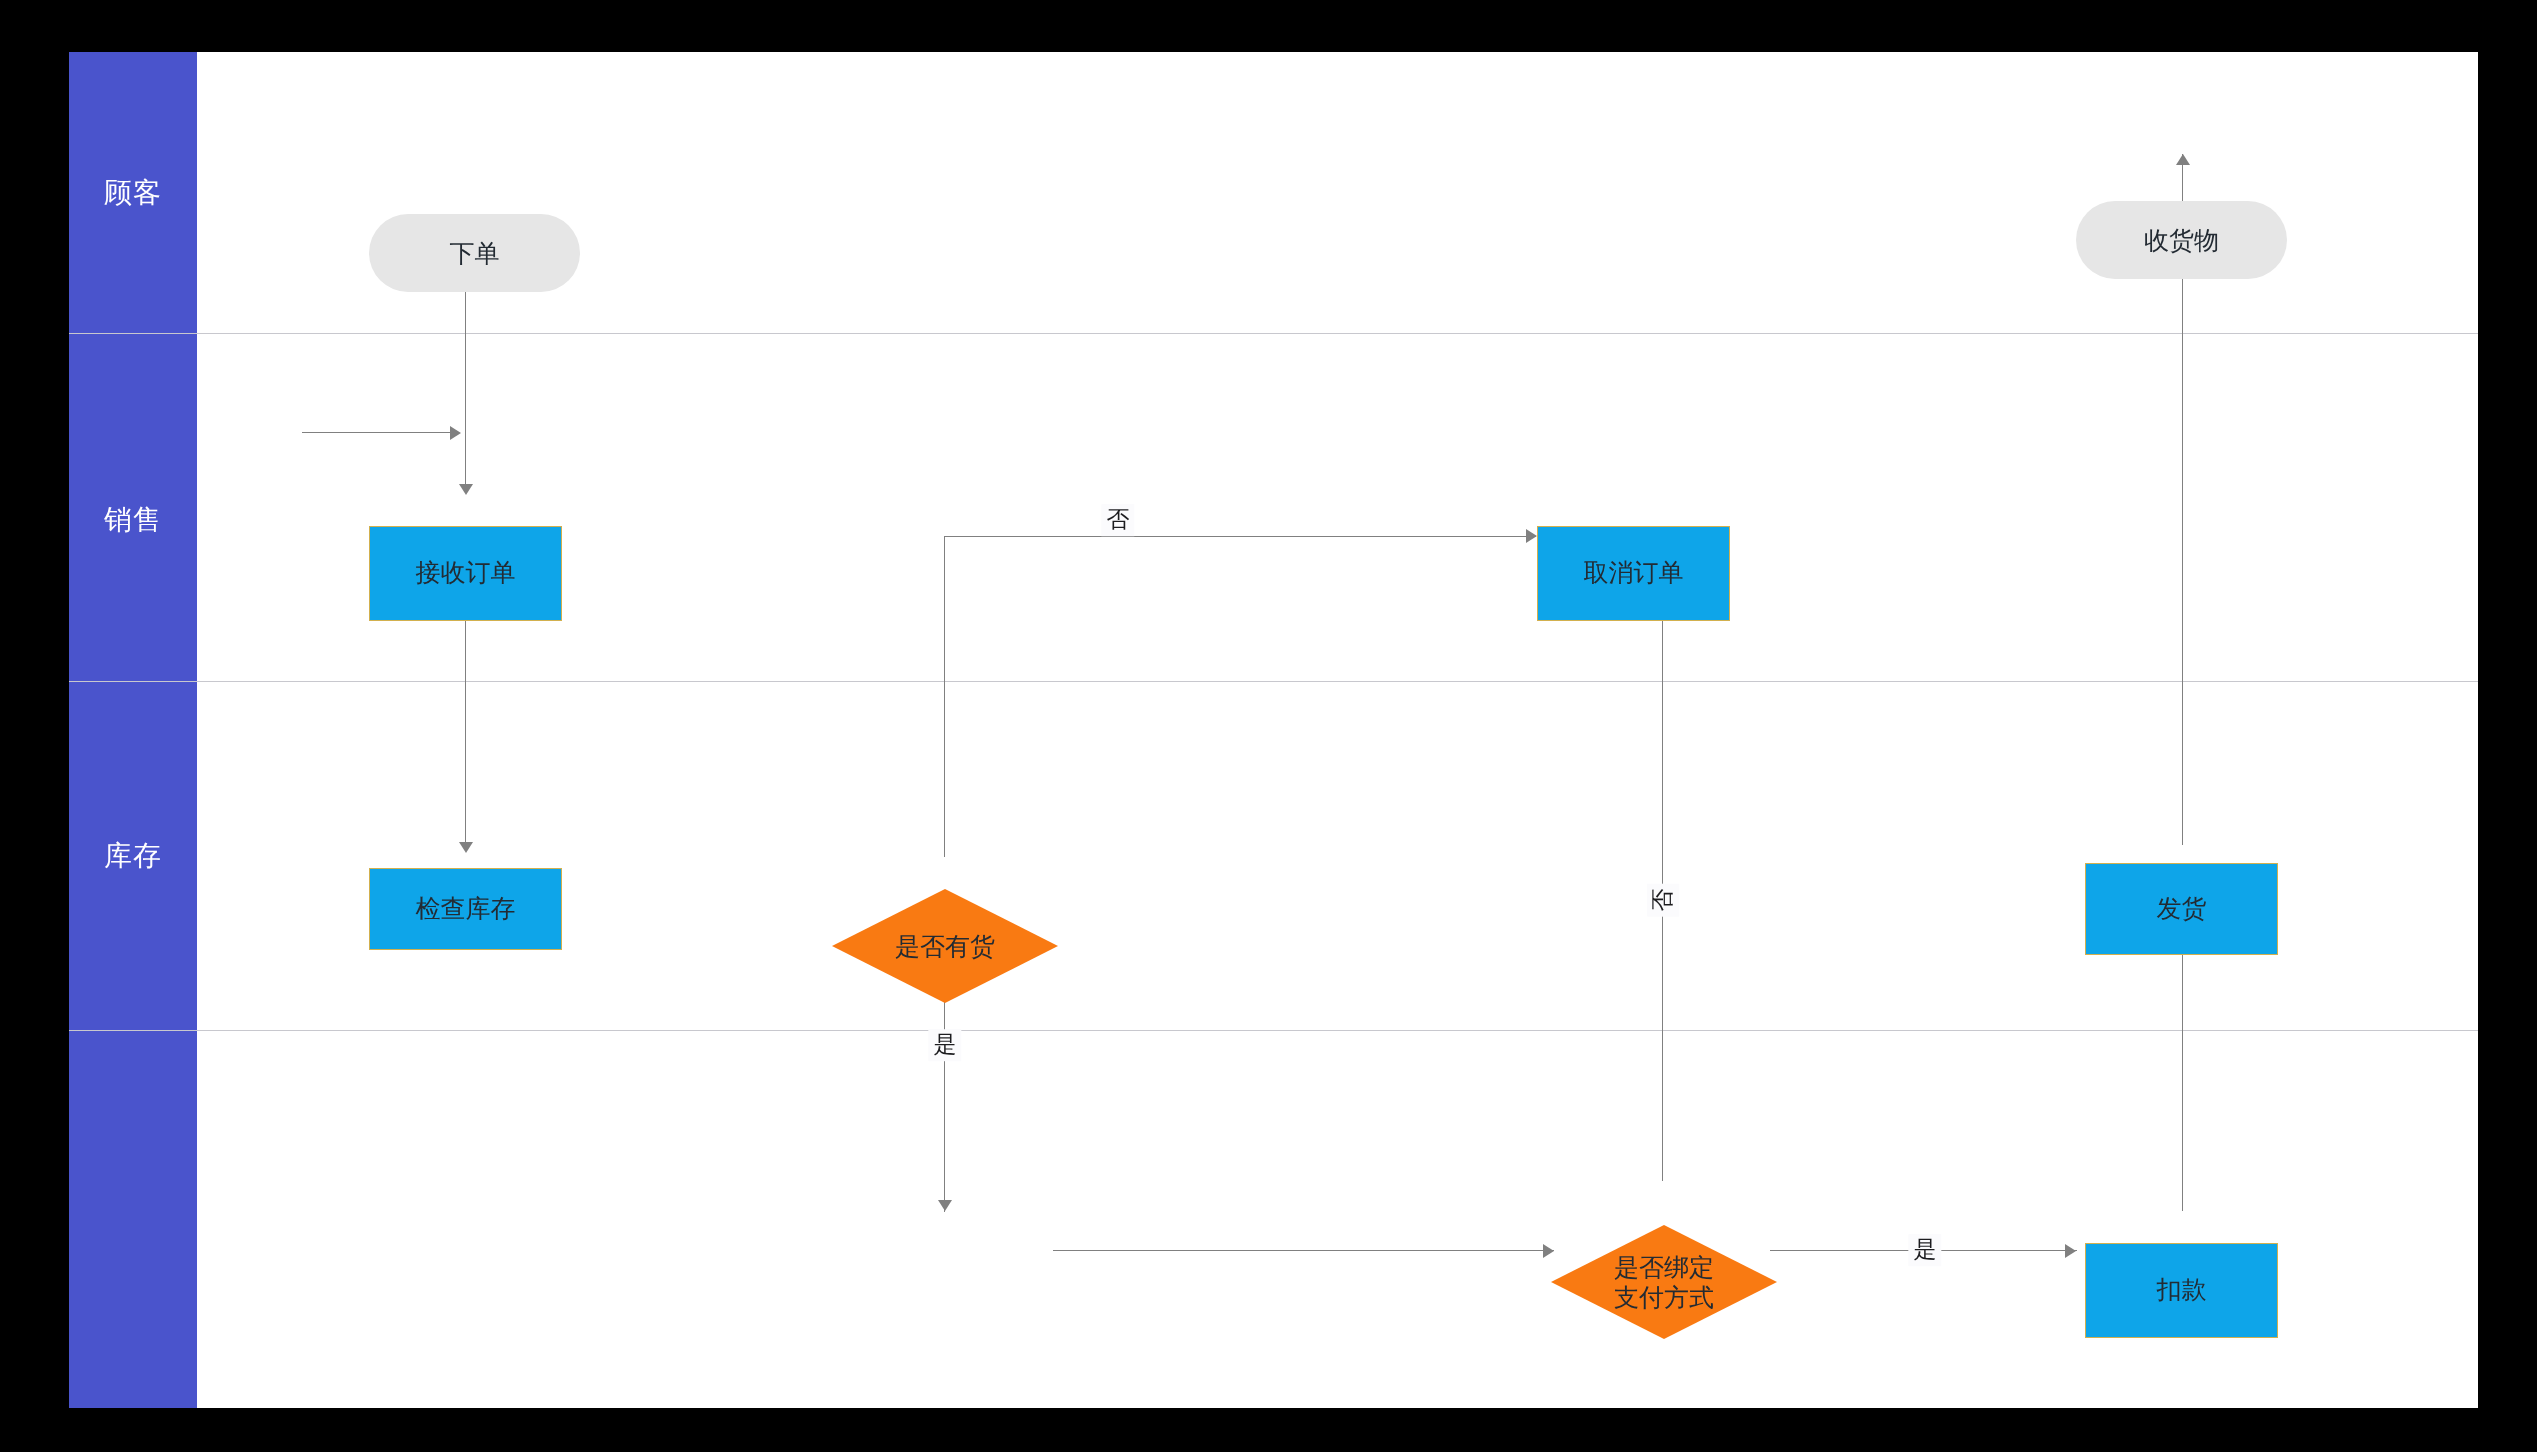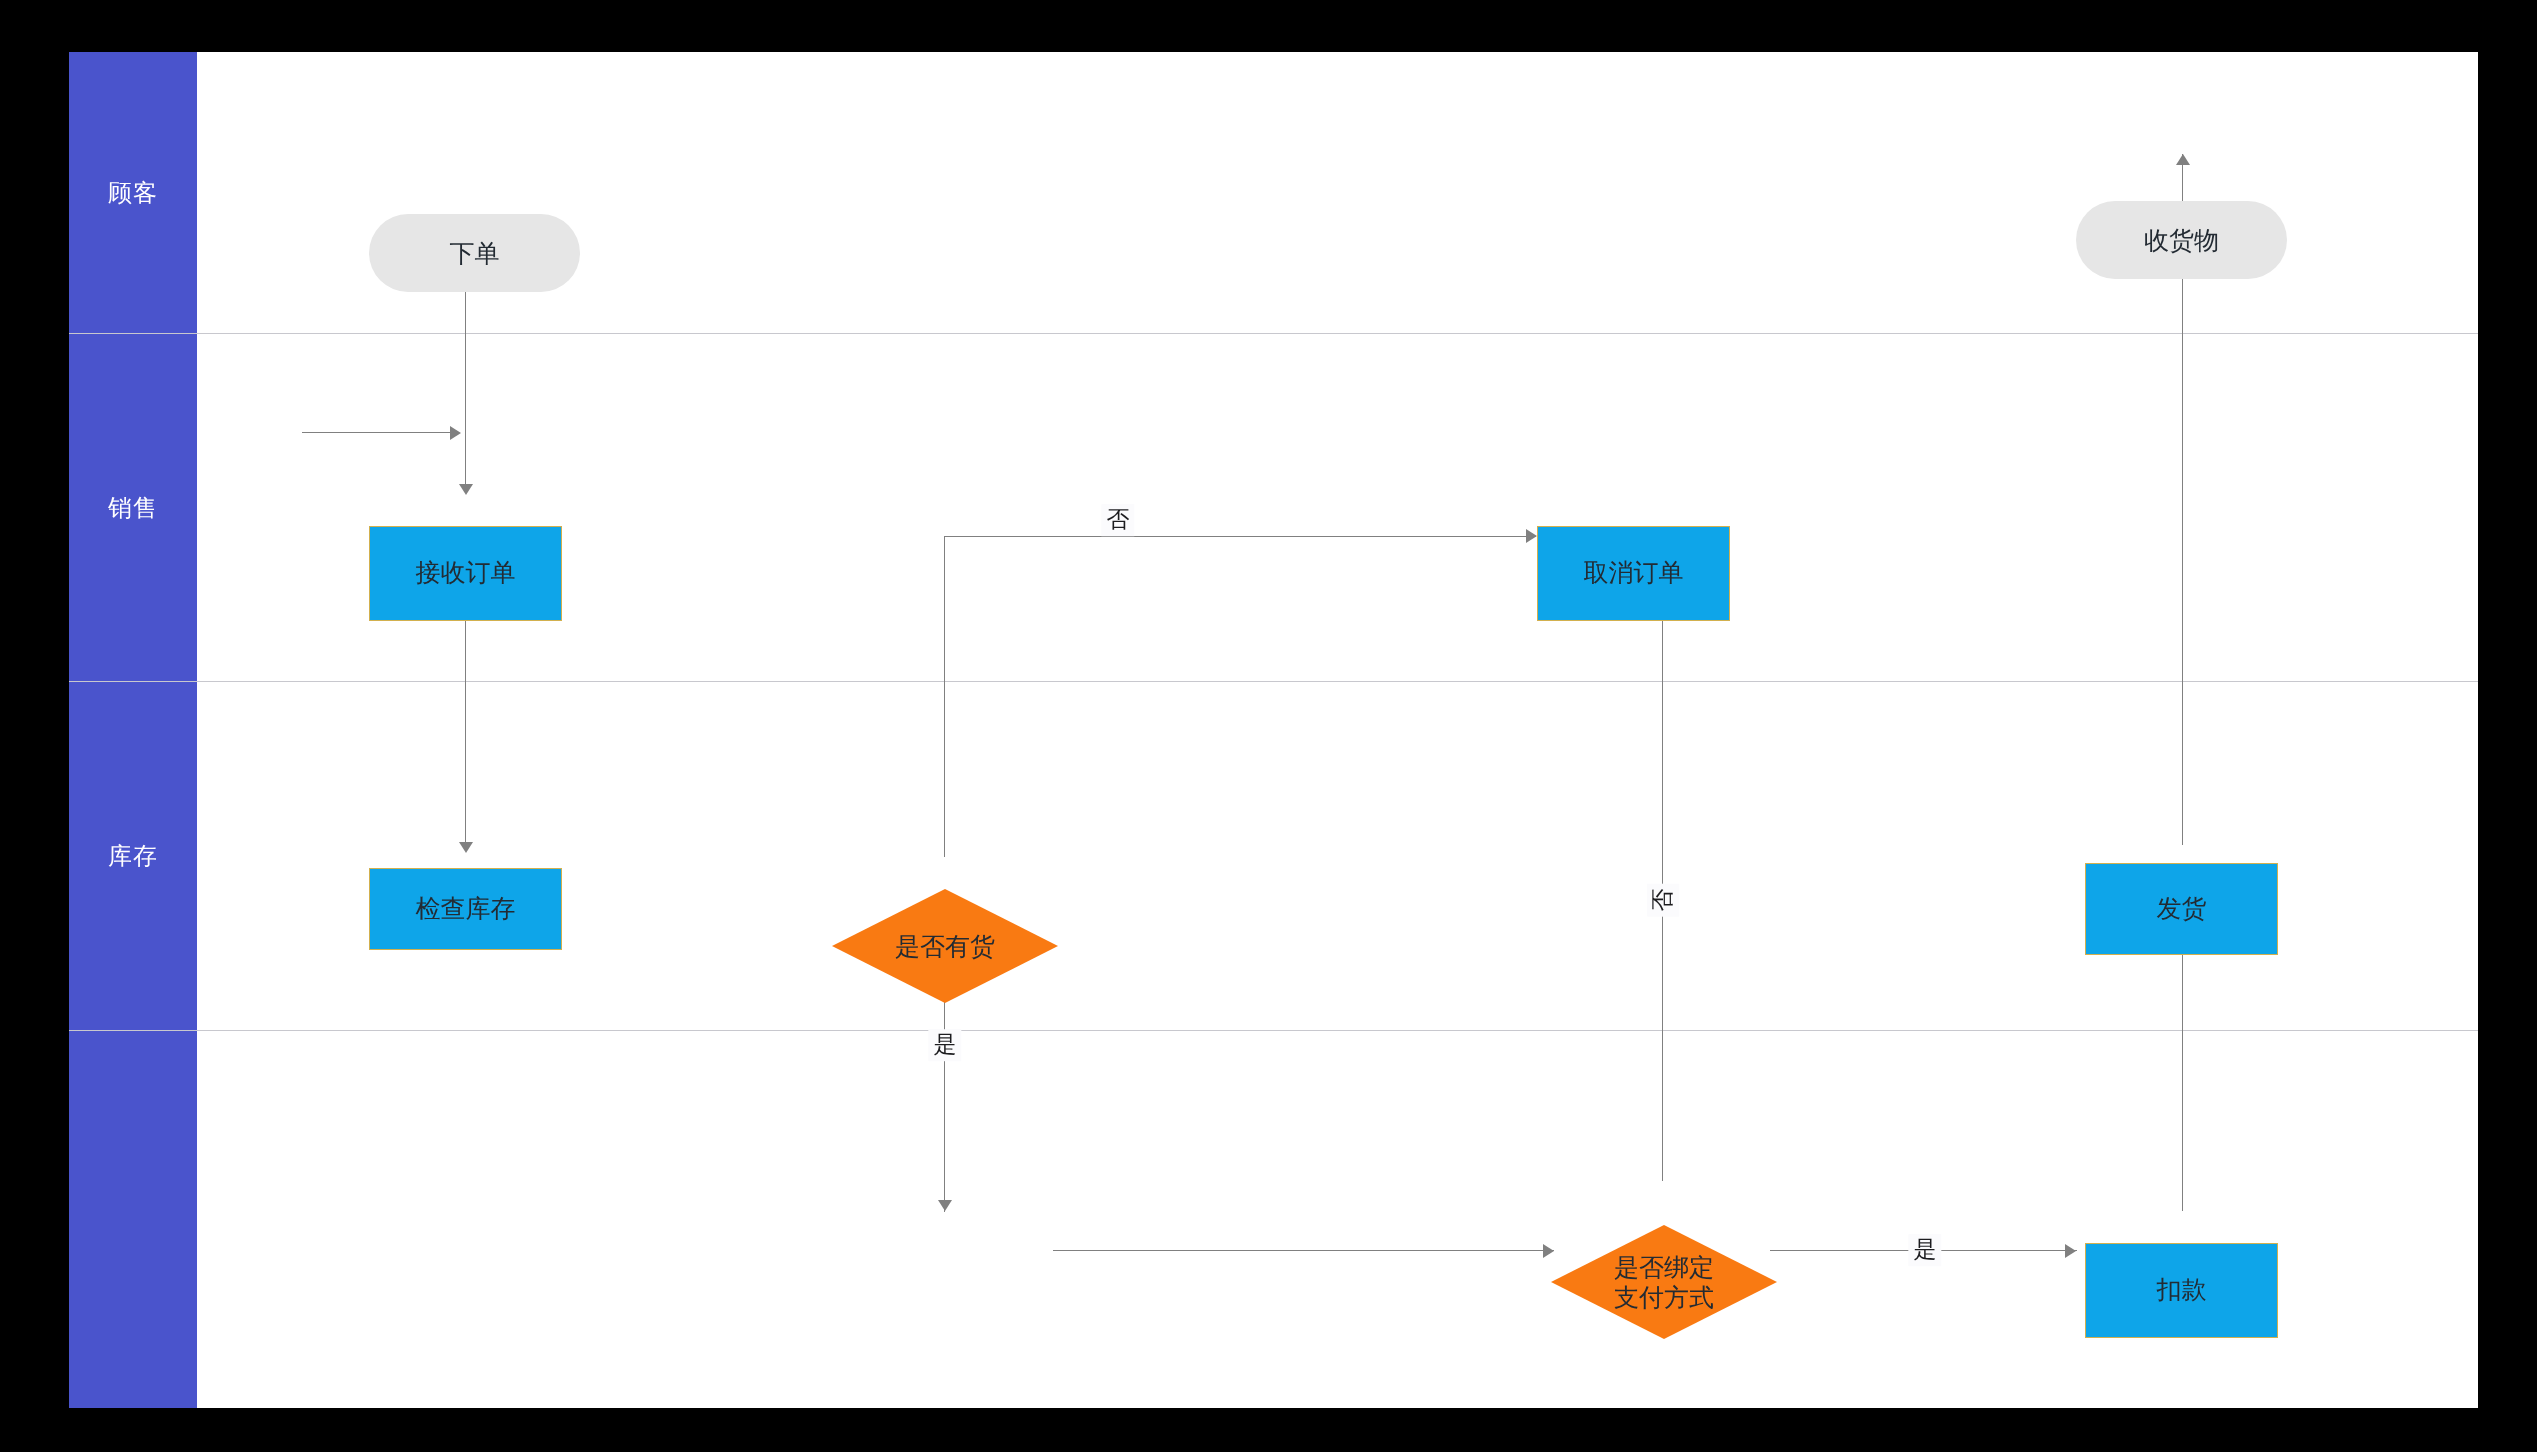--- a/index.html
+++ b/index.html
@@ -7,21 +7,21 @@
        font-family:"Liberation Sans","DejaVu Sans",sans-serif;}
 
   #canvas{position:absolute;left:69px;top:52px;width:2409px;height:1356px;
           background:#ffffff;box-sizing:border-box;}
 
   
   .lane-strip{position:absolute;left:0;top:0;width:128px;height:100%;
               background:#4a54cc;}
   .lane-cell{position:absolute;left:0;width:128px;display:flex;
              align-items:center;justify-content:center;}
-  .lane-label{color:#ffffff;font-size:24px;letter-spacing:0.9px;line-height:1;}
+  .lane-label{color:#ffffff;font-size:28px;letter-spacing:0.9px;line-height:1;}
 
   
   .lane-div{position:absolute;left:0;width:2409px;height:0.9px;
             background:#c8c8ce;}
 
   
   .node{position:absolute;box-sizing:border-box;display:flex;
         align-items:center;justify-content:center;text-align:center;
         color:#232b33;font-size:25px;line-height:1.22;margin-top:32px;}
   .node.rounded{background:#e6e6e6;border-radius:40px;}
@@ -55,21 +55,21 @@
 
   <div class="lane-strip"></div>
 
   <div class="lane-div" style="top:281px"></div>
   <div class="lane-div" style="top:629px"></div>
   <div class="lane-div" style="top:978px"></div>
 
   <div class="lane-cell" style="top:0px;height:281px">
     <span class="lane-label">顾客</span>
   </div>
-  <div class="lane-cell" style="top:281px;height:349px">
+  <div class="lane-cell" style="top:293px;height:349px">
     <span class="lane-label">销售</span>
   </div>
   <div class="lane-cell" style="top:629px;height:349px">
     <span class="lane-label">库存</span>
   </div>
 
   <div class="ln lnv" style="left:396px;top:186px;height:249px"></div>
   <div class="arrow down" style="left:390px;top:432px"></div>
 
   <div class="ln lnv" style="left:396px;top:535px;height:257px"></div>

